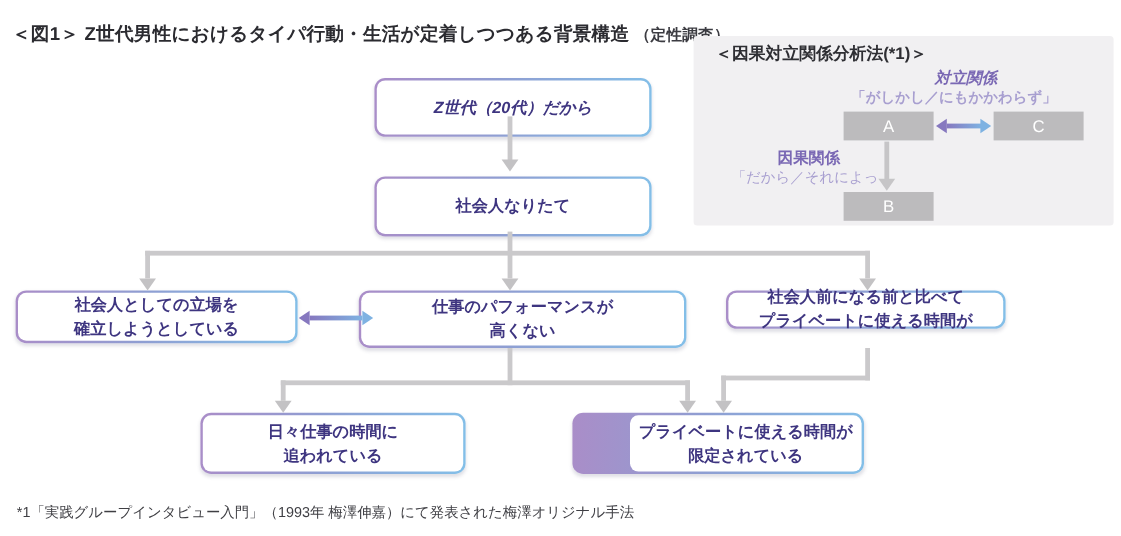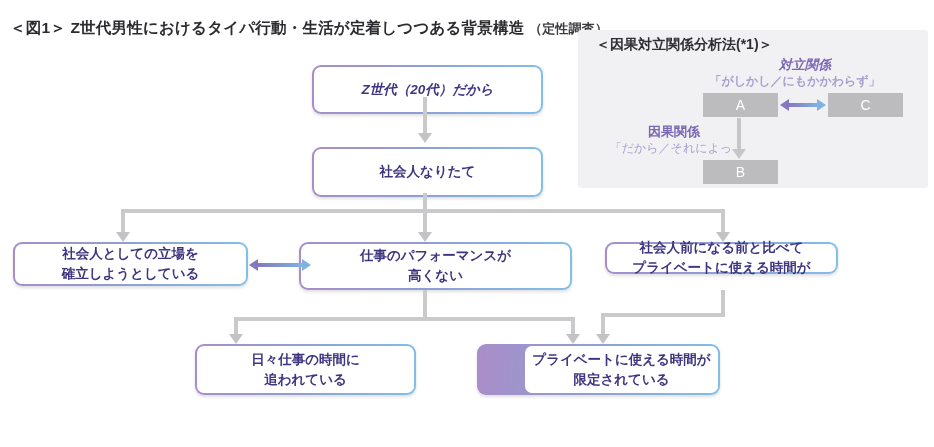--- a/index.html
+++ b/index.html
@@ -16,21 +16,21 @@
           box-shadow:0 2px 3px rgba(80,80,110,0.18); }
   .node-inner { width:100%; height:100%; background:#ffffff; border-radius:7px;
           display:flex; flex-direction:column; justify-content:center; align-items:center; }
   .node-inner span { display:block; font-size:13.5px; font-weight:bold; color:#3e3580; line-height:1.45; text-align:center; }
 
   .n1 { left:312px; top:65px;  width:231px; height:49px;font-style:italic; }
   .n2 { left:312px; top:147px; width:231px; height:50px; }
   .n3 { left:13px;  top:242px; width:235px; height:44px; }
   .n4 { left:299px; top:242px; width:273px; height:48px; }
   .n5 { left:605px; top:242px; width:233px; height:32px; }
-  .n6 { left:167px; top:344px; width:221px; height:51px;margin-left:28px; }
+  .n6 { left:167px; top:344px; width:221px; height:51px; }
   .n7 { left:477px; top:344px; width:243px; height:51px;padding-left:48px; }
 
   
   .vline { position:absolute; width:4px; background:#cac9cb; }
   .hline { position:absolute; height:4px; background:#cac9cb; }
   .head-down { position:absolute; width:0; height:0;
                border-left:7px solid transparent; border-right:7px solid transparent;
                border-top:10px solid #c3c2c4; }
 
   
@@ -152,14 +152,15 @@
   <div class="head-right" style="left:817px; top:99px;"></div>
 
   <div class="lg-label" style="left:600px; top:123px; width:100px; text-align:right;">因果関係</div>
   <div class="lg-quote" style="left:590px; top:140px; width:142px; text-align:right;">「だから／それによって」</div>
 
   <div class="vline" style="left:737px; top:118px; height:32px; background:#c6c5c7;"></div>
   <div class="head-down" style="left:732px; top:149px; border-top-color:#c6c5c7;"></div>
 
   <div class="lg-node" style="left:703px; top:160px;">B</div>
 
+  <div class="footnote">*1「実践グループインタビュー入門」（1993年 梅澤伸嘉）にて発表された梅澤オリジナル手法</div>
 
 </div>
 
 </body></html>

